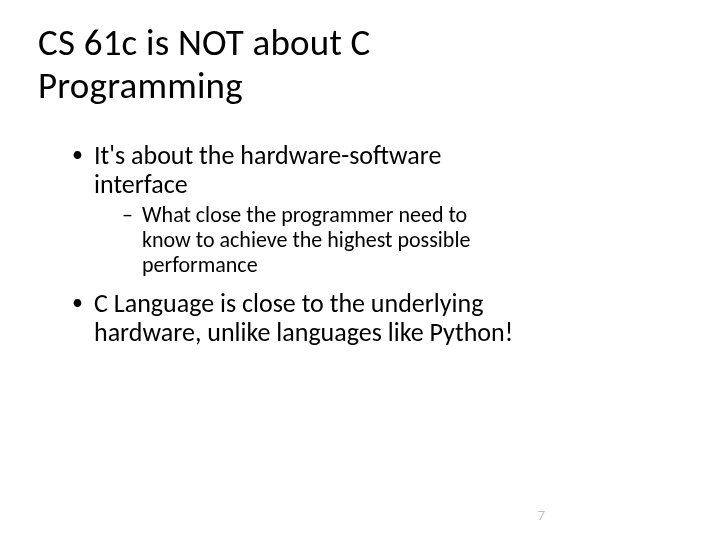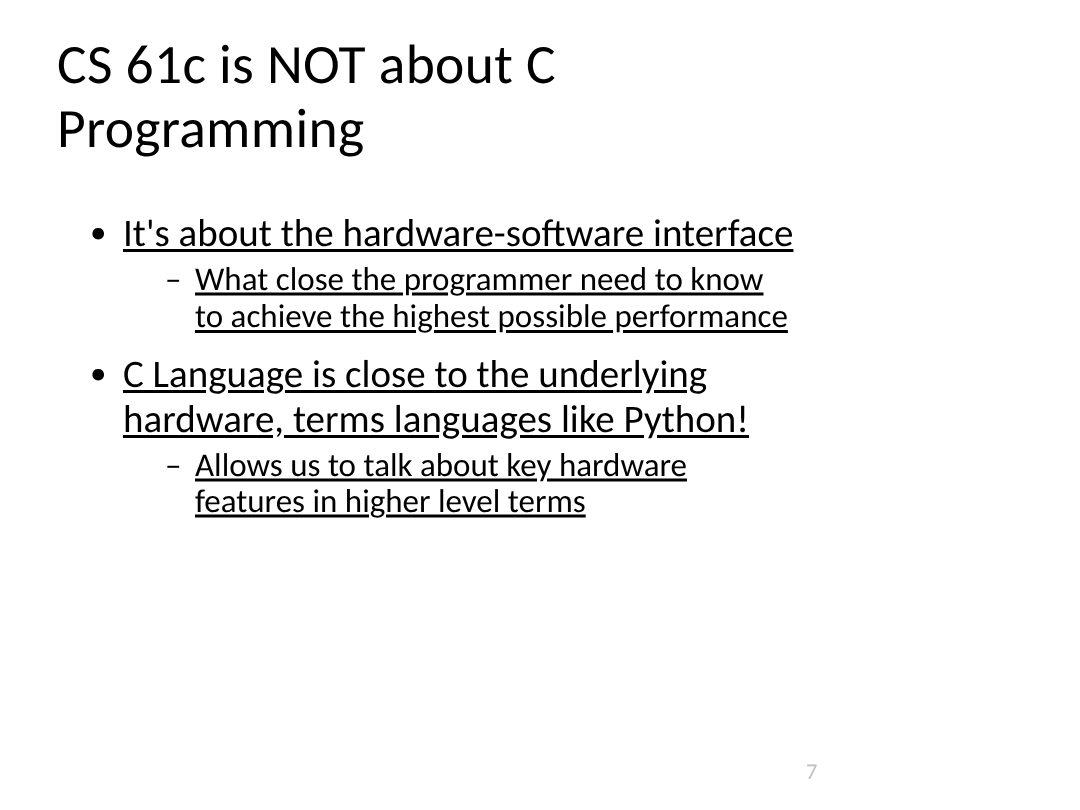--- a/index.html
+++ b/index.html
@@ -22,23 +22,22 @@
   }
   .title {
     font-size: 37px;
     line-height: 1.15;
     margin: 0 0 34px 0;
     font-weight: 400;
     letter-spacing: 0.2px;
   }
   ul.level1 {
     list-style: none;
-    margin: 4px;
+    margin: 16px;
     padding: 0 0 0 18px;
-    text-decoration: underline;
   }
   ul.level1 > li {
     font-size: 26px;
     line-height: 1.12;
     margin: 0 0 6px 0;
     position: relative;
     padding-left: 22px;
   }
   ul.level1 > li::before {
     content: "•";
@@ -83,23 +82,20 @@
   <ul class="level1">
     <li>
       <span>It's about the hardware-software interface</span>
       <ul class="level2">
         <li>
           <span>What close the programmer need to know to achieve the highest possible performance</span>
         </li>
       </ul>
     </li>
     <li>
-      <span>C Language is close to the underlying hardware, terms languages like Python!</span>
+      <span>C Language is close to the underlying hardware, unlike languages like Python!</span>
       <ul class="level2">
-        <li>
-          <span>Allows us to talk about key hardware features in higher level terms</span>
-        </li>
       </ul>
     </li>
   </ul>
 
   <div class="pagenum">7</div>
 </div>
 
 </body></html>

